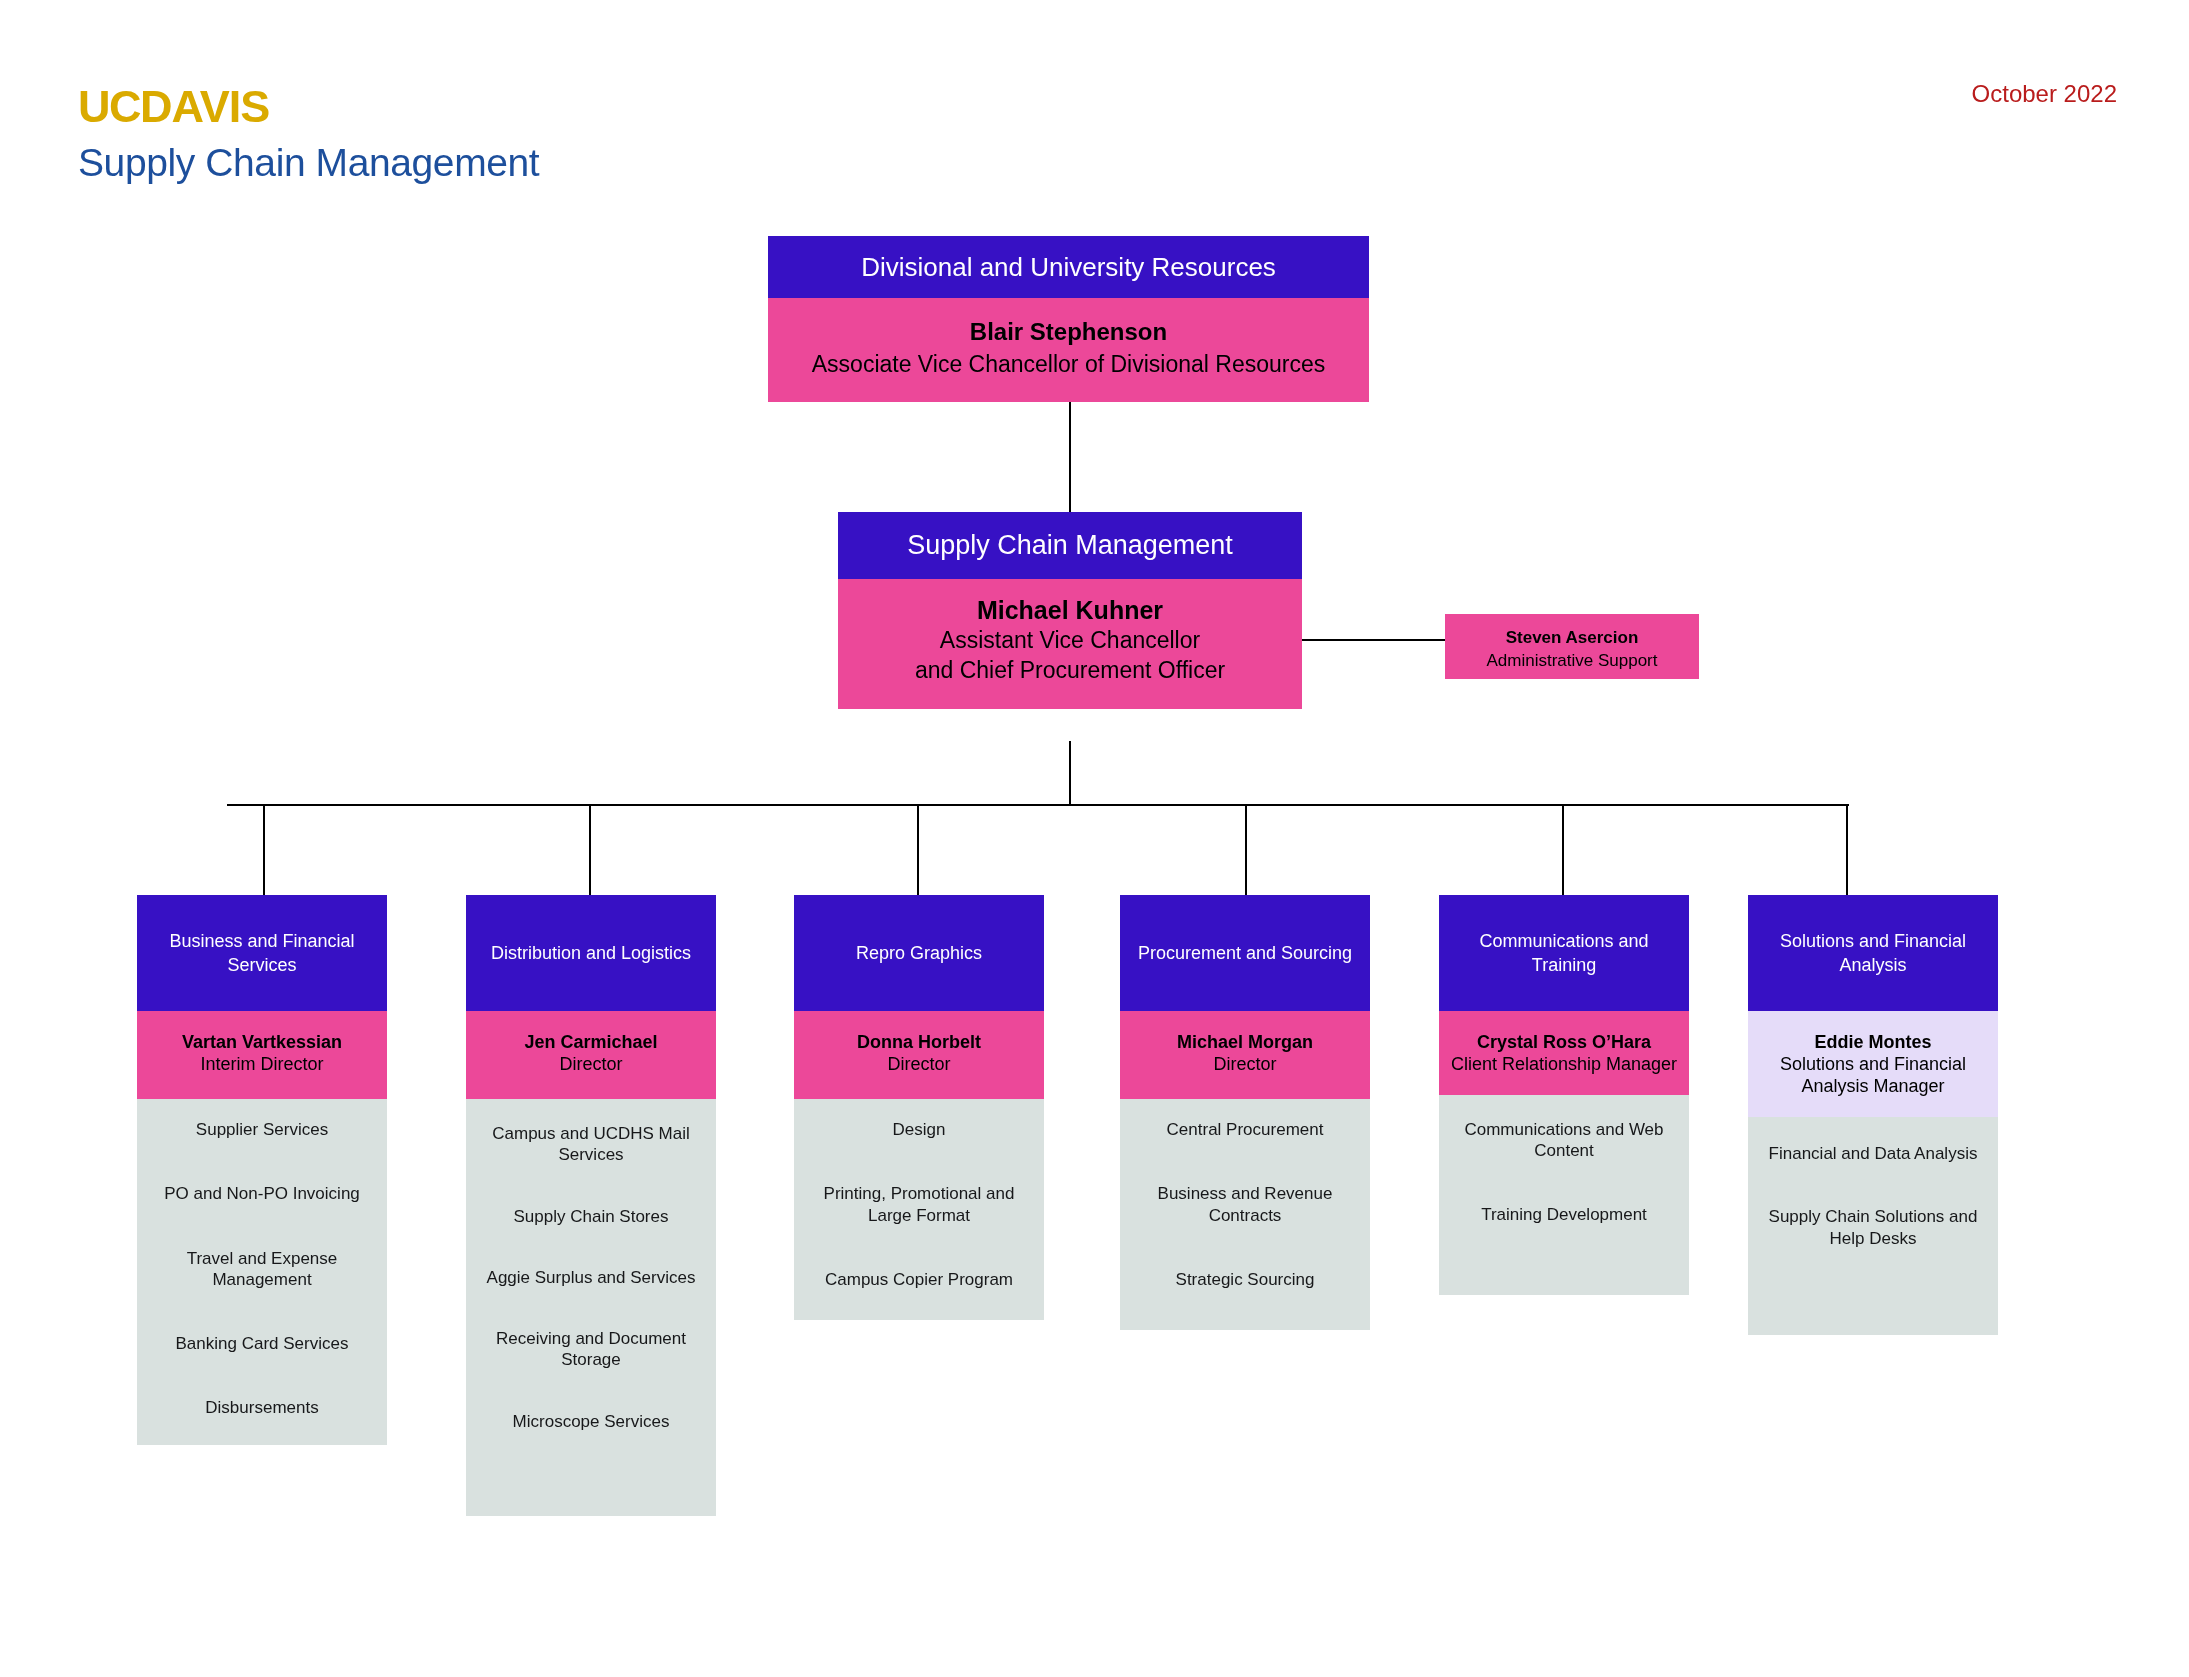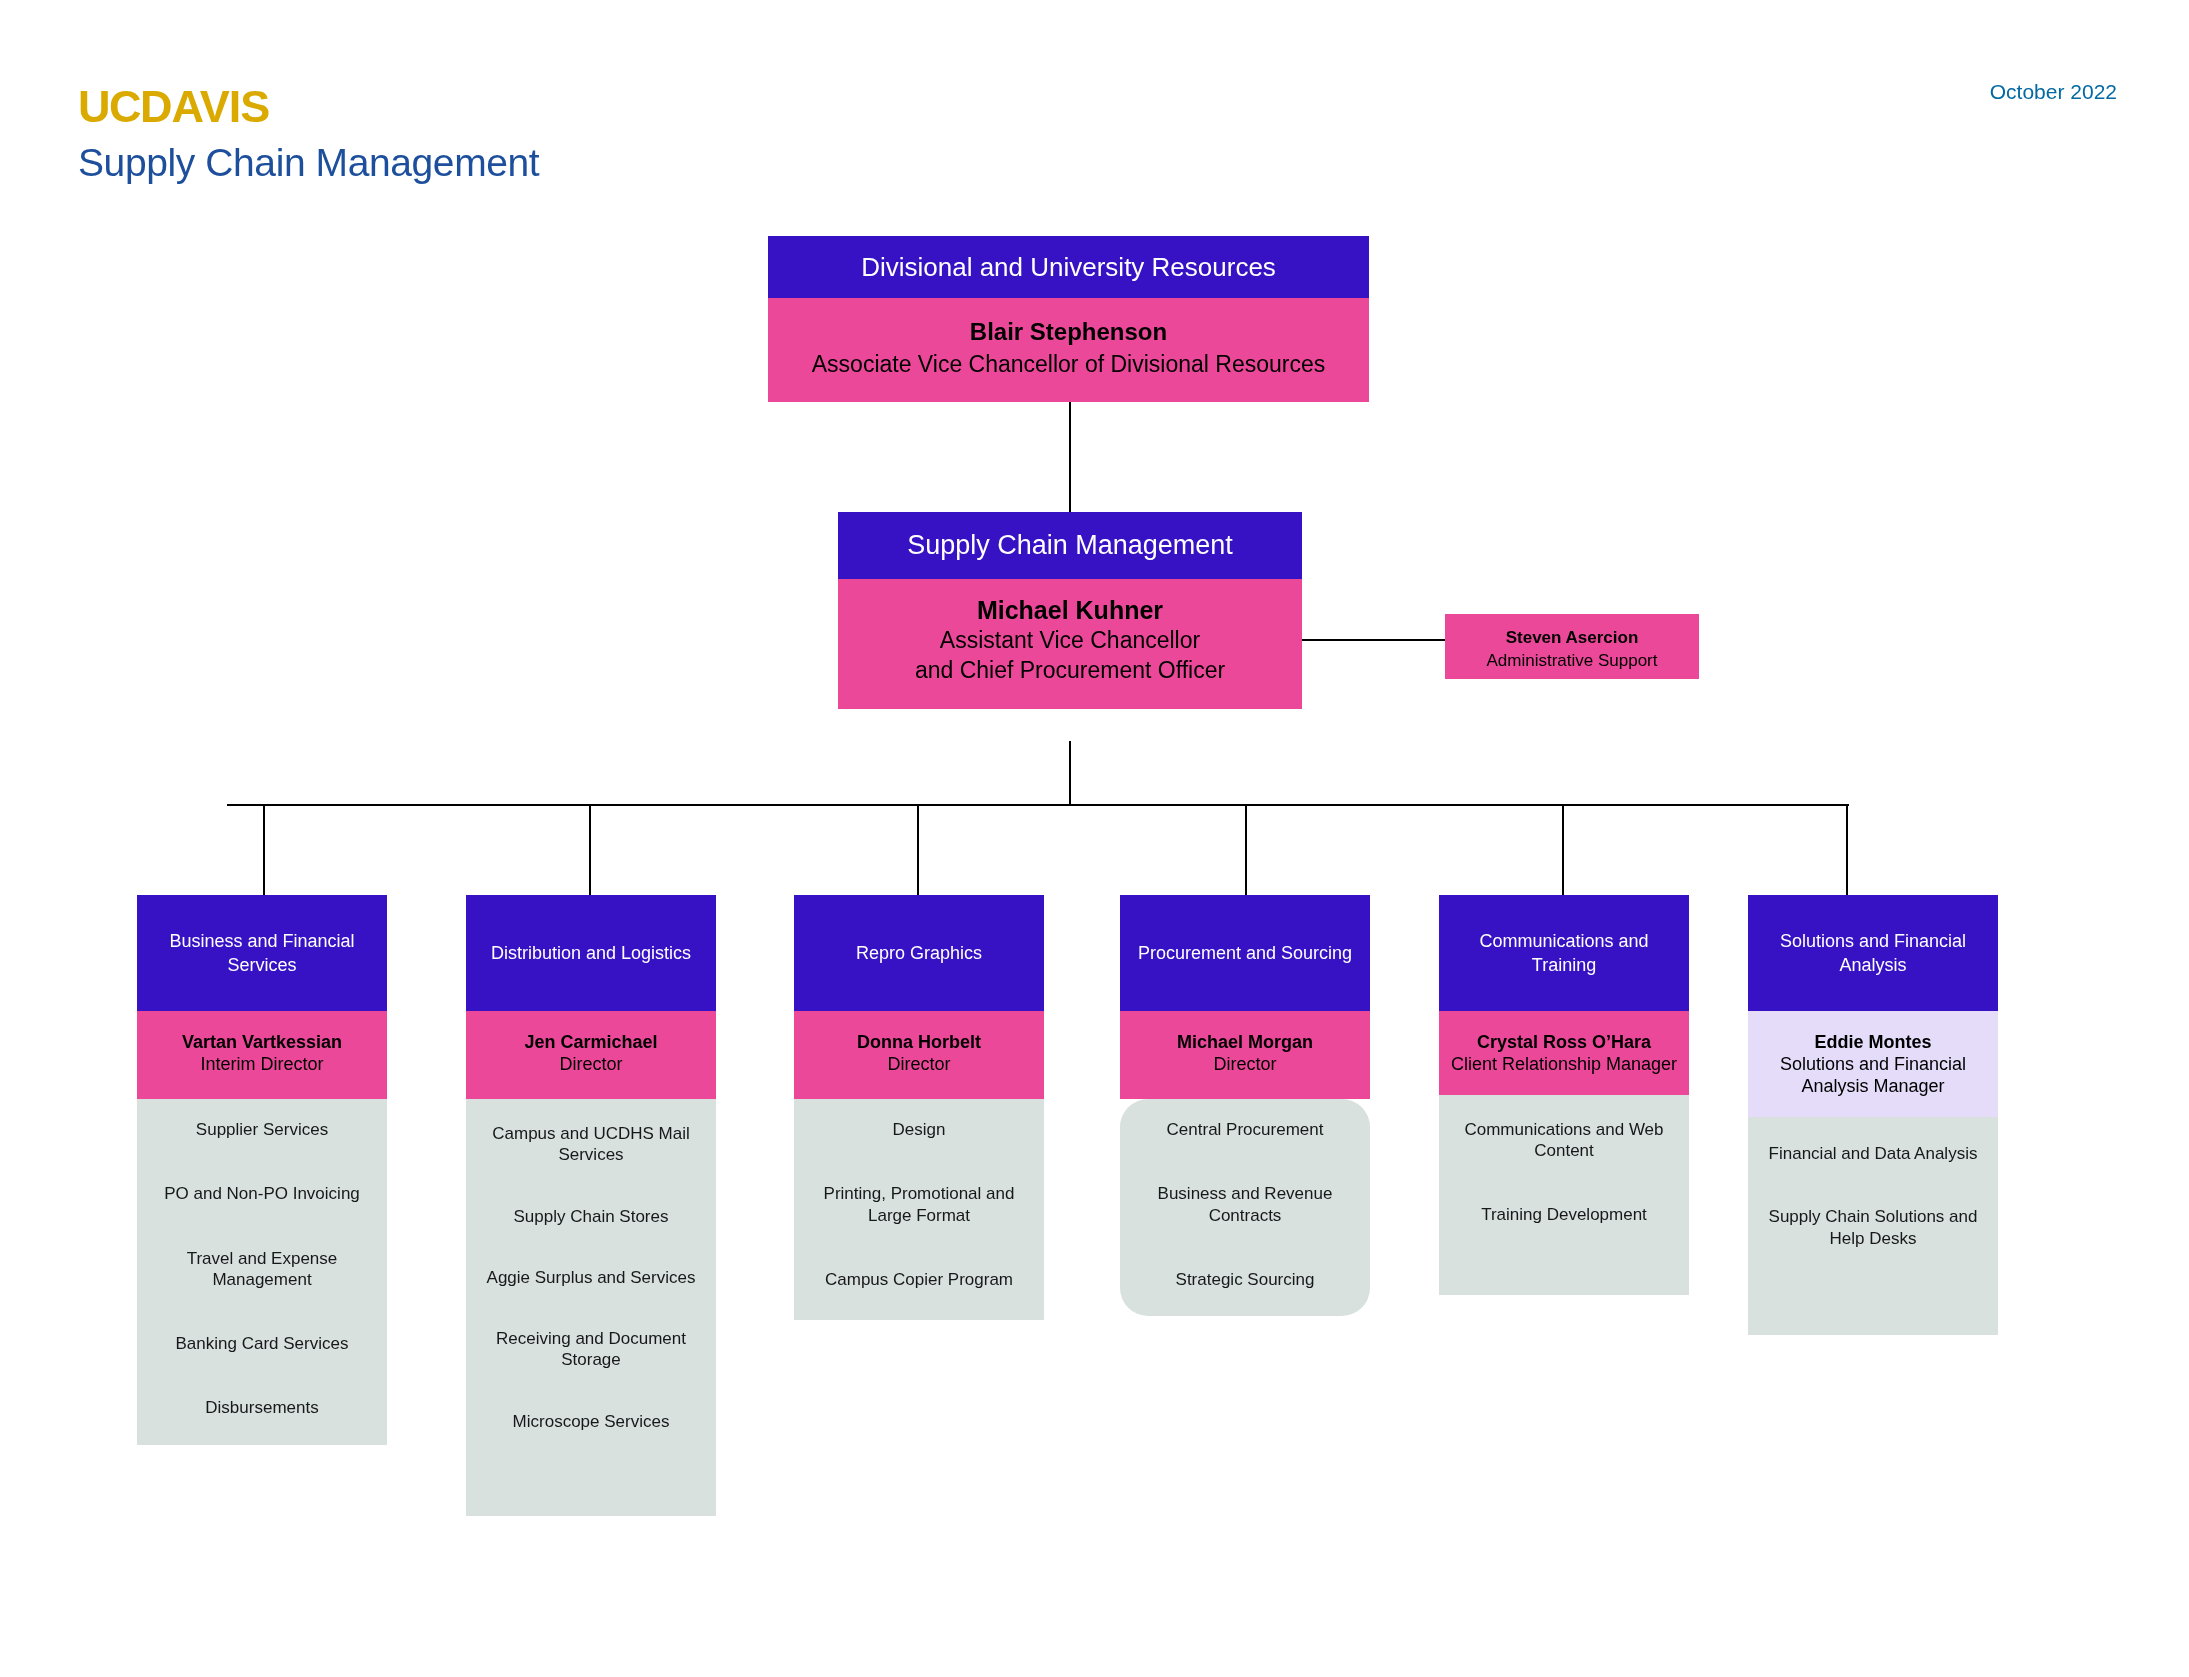--- a/index.html
+++ b/index.html
@@ -22,21 +22,21 @@
   }
   #logo-uc .uc{font-weight:600;letter-spacing:-1.5px;}
   #logo-uc .davis{font-weight:800;letter-spacing:-1px;}
   #logo-title{
     margin-top:6px;
     font-size:39px;line-height:50px;font-weight:400;
     color:#1D4F9C;letter-spacing:-0.4px;
   }
   #date-stamp{
     position:absolute;right:72px;top:80px;
-    font-size:21px;color:#0369a1;text-align:center;
+    font-size:24px;color:#b91c1c;text-align:center;
   }
 
   
   .node{position:absolute;}
   .hdr{
     background:#3711C4;color:#ffffff;
     display:flex;align-items:center;justify-content:center;
     text-align:center;box-sizing:border-box;
   }
   .name-band{
@@ -83,21 +83,21 @@
   #dept-1{left:466px;}
   #dept-2{left:794px;}
   #dept-3{left:1120px;}
   #dept-4{left:1439px;}
   #dept-5{left:1748px;}
 
   
   #dept-1 .svc-band{padding-top:24px;padding-bottom:44px;}
   #dept-1 .svc{margin-bottom:40px;}
   #dept-2 .svc-band{padding-bottom:30px;}
-  #dept-3 .svc-band{padding-bottom:26px;border-radius:28px;}
+  #dept-3 .svc-band{padding-bottom:40px;}
   #dept-4 .name-band{padding-bottom:20px;}
   #dept-4 .svc-band{padding-top:24px;padding-bottom:28px;}
   #dept-4 .svc{margin-bottom:42px;}
   #dept-5 .name-band{background:#E5DCF9;padding-bottom:20px;}
   #dept-5 .svc-band{padding-top:26px;padding-bottom:44px;}
   #dept-5 .svc{margin-bottom:42px;}
 
   
   .line{position:absolute;background:#000;}
   .vline{width:2px;}

